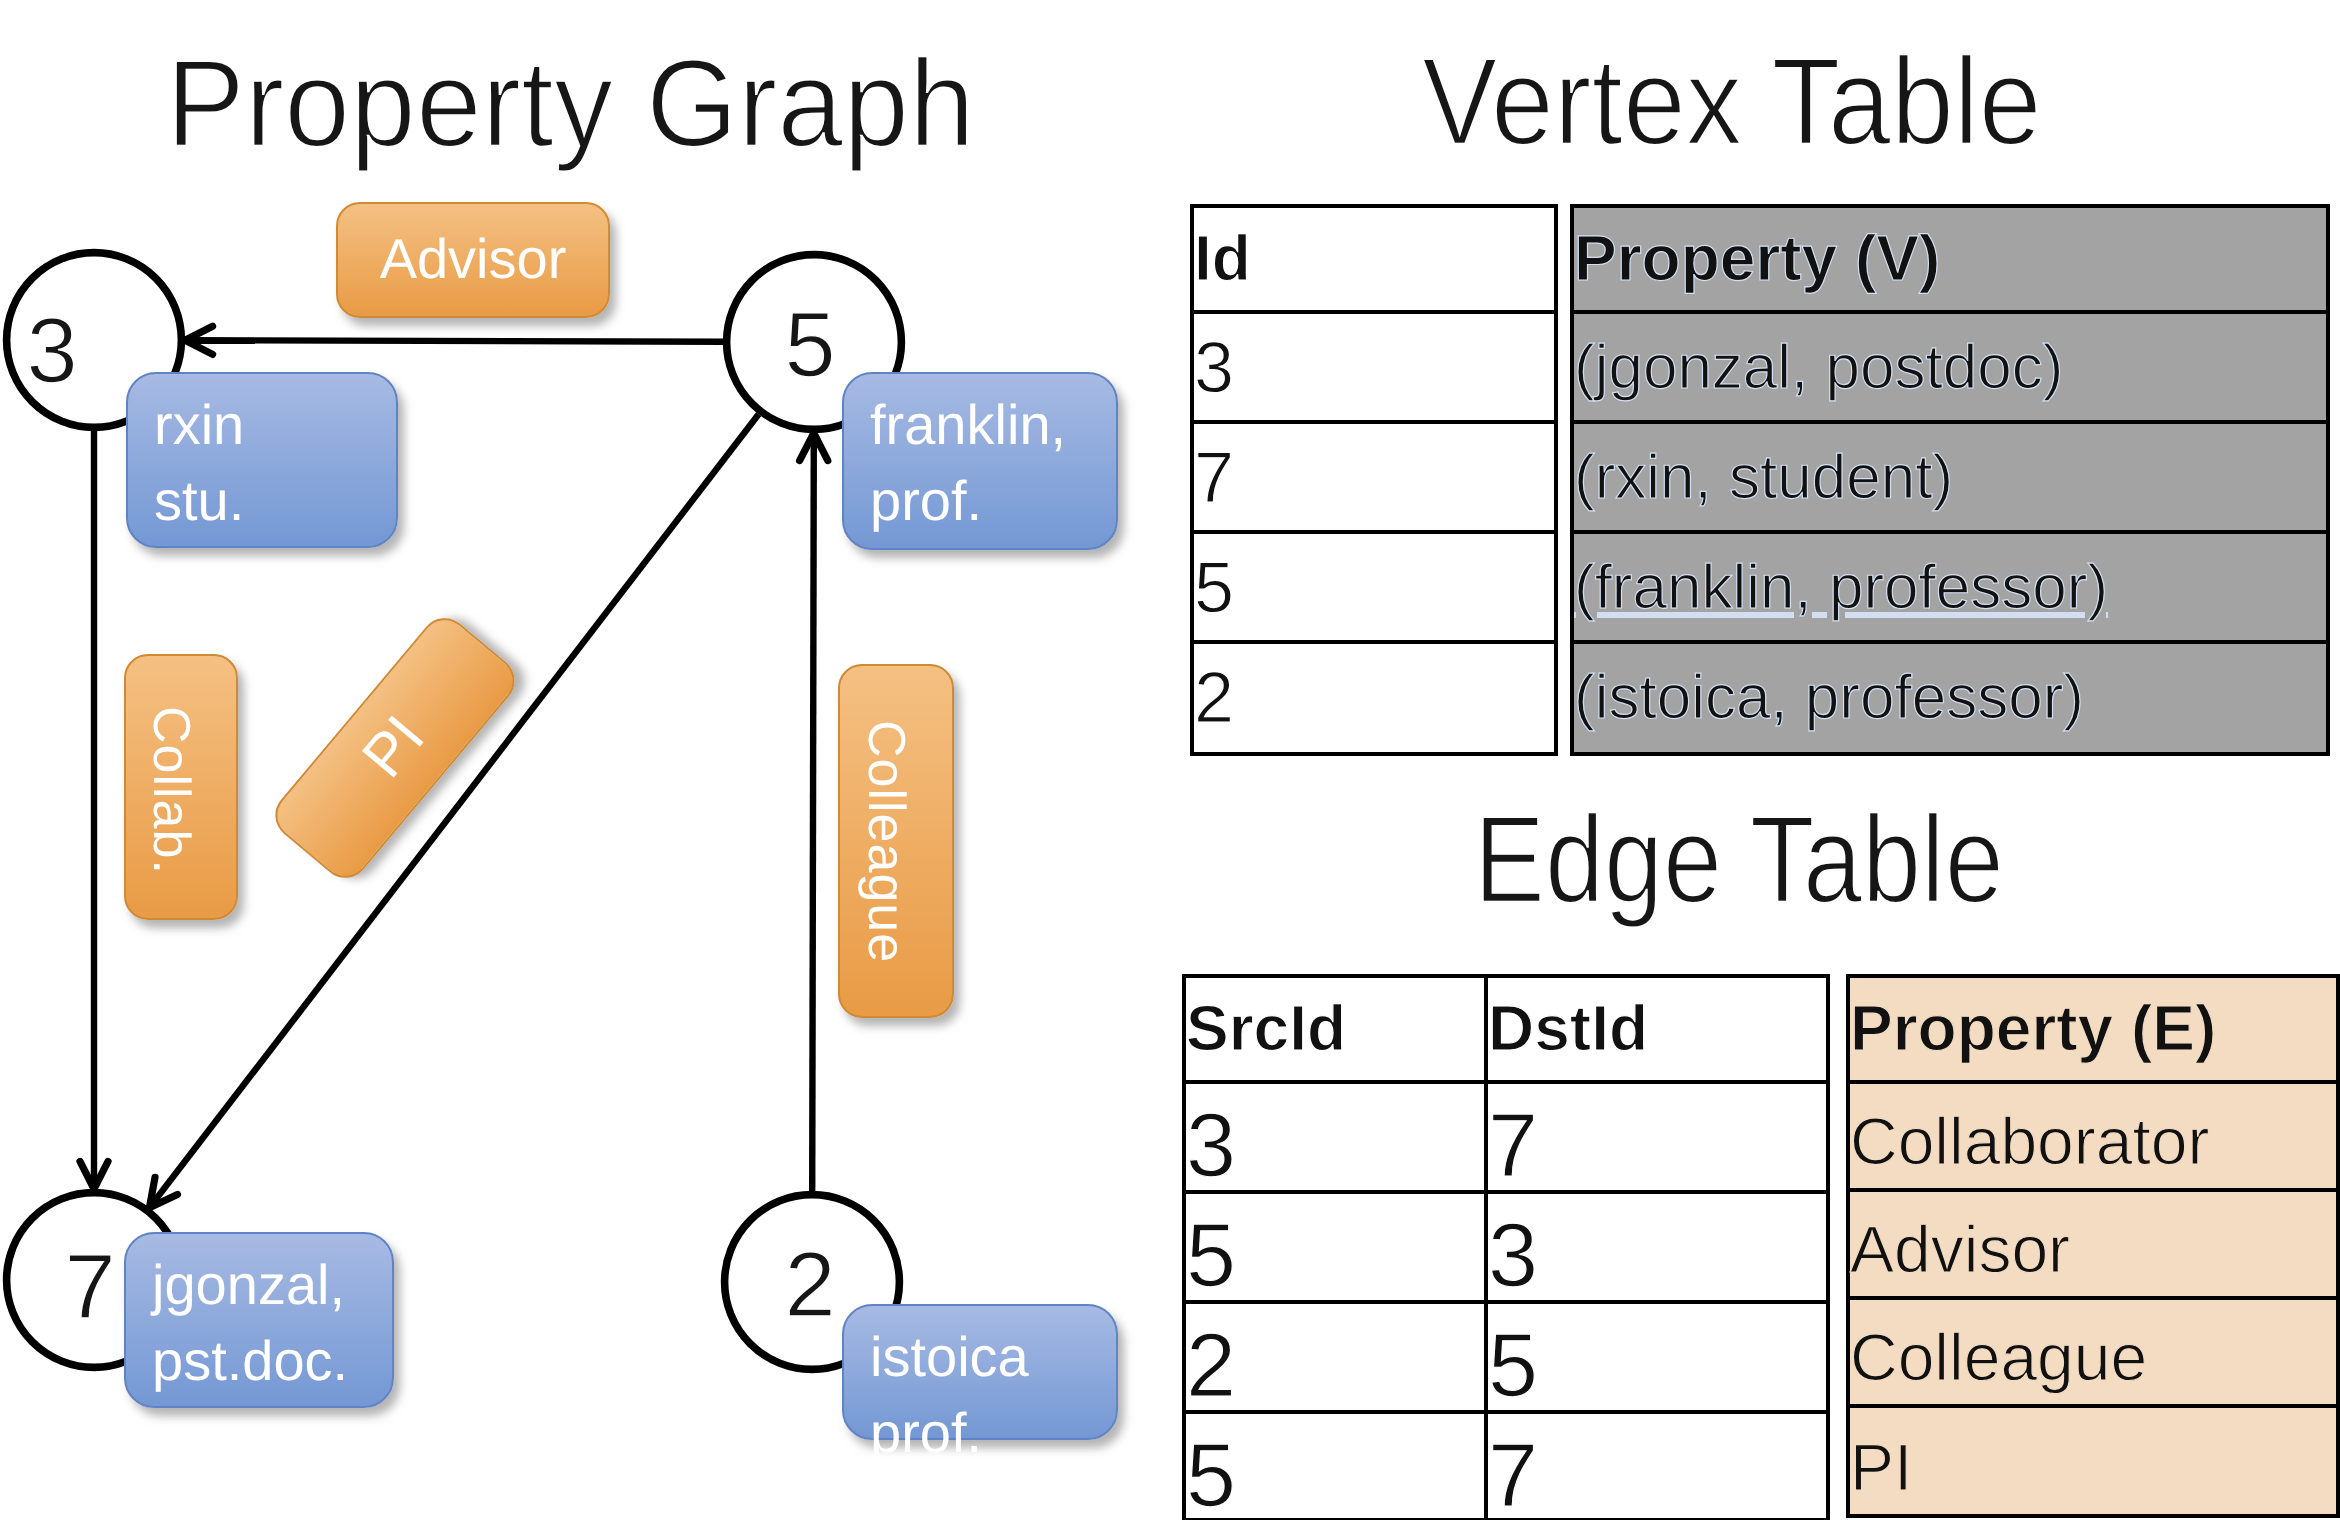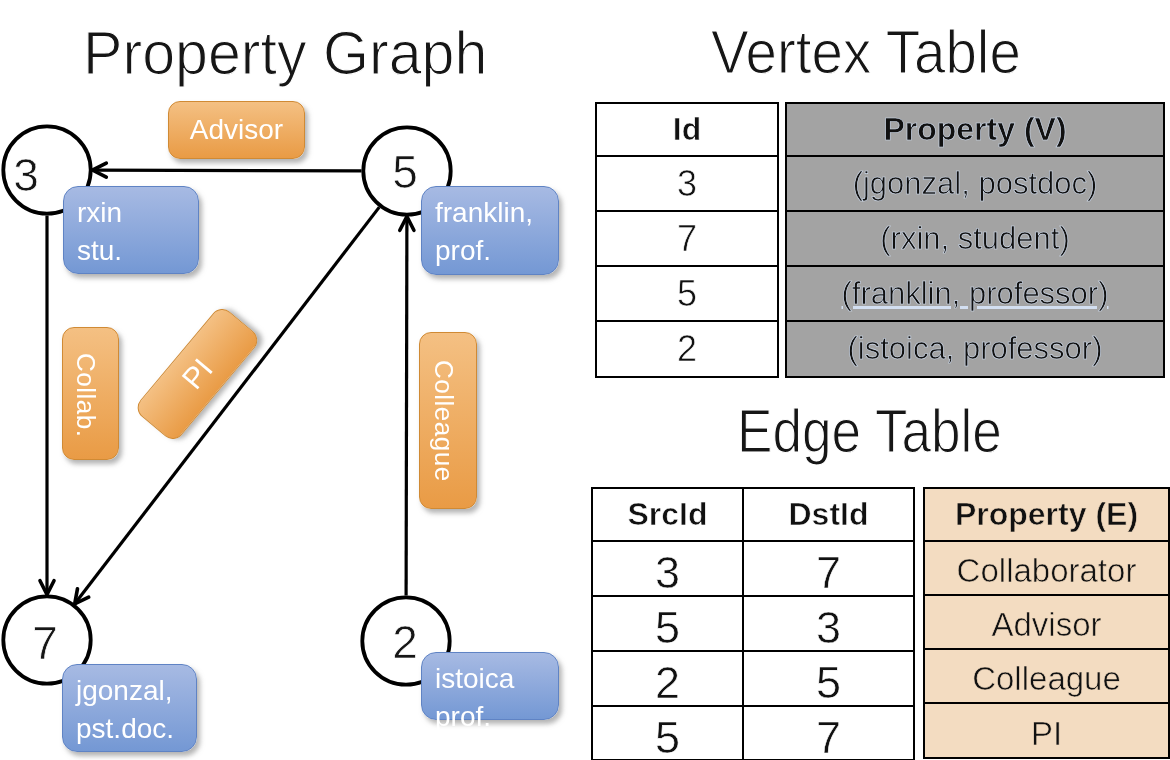--- a/index.html
+++ b/index.html
@@ -7,21 +7,21 @@
   .abs{position:absolute;}
   .title{font-size:62px;color:#161616;white-space:nowrap;transform-origin:left top;-webkit-text-stroke:1.2px #fff;}
   .obox{position:absolute;background:linear-gradient(#f4c083,#e99b45);border:1.5px solid #d08a34;border-radius:12px;
         box-shadow:3px 4px 5px rgba(130,130,130,0.6);color:#fff;display:flex;align-items:center;justify-content:center;
         font-size:28px;}
   .bbox{position:absolute;background:linear-gradient(#a7bae3,#7498d4);border:1.5px solid #5f83c4;border-radius:15px;
         box-shadow:3px 4px 5px rgba(130,130,130,0.6);color:#fff;font-size:28px;line-height:38px;padding:7px 0 0 13px;
         box-sizing:border-box;}
   .vtext{writing-mode:vertical-rl;text-orientation:mixed;letter-spacing:0.5px;font-size:26px;position:absolute;left:50%;margin-left:-5px;transform:translateX(-50%);}
   table{border-collapse:collapse;position:absolute;table-layout:fixed;}
-  td{border:2.5px solid #000;text-align:center;vertical-align:middle;color:#111;padding:0;-webkit-text-stroke:0.6px #fff;}
+  td{border:2.5px solid #000;text-align:left;vertical-align:middle;color:#111;padding:0;-webkit-text-stroke:0.6px #fff;}
   td.hd{font-weight:bold;font-size:32px;}
   .dg{font-size:36px;line-height:40px;}
   .vp{font-size:31px;background:#a3a3a3;-webkit-text-stroke:0.6px #d3dff1;}
   .ep{font-size:33px;background:#f3dcc1;padding-top:6px;-webkit-text-stroke:0.6px #f3dcc1;}
   .edg{font-size:45px;line-height:42px;padding-top:9px;}
   td.hd.ep{padding-top:0;}
 </style>
 </head>
 <body>
 
@@ -60,21 +60,21 @@
   <div class="obox" style="left:62px;top:327px;width:55px;height:131px;">
     <span class="vtext" style="top:25px;">Collab.</span>
   </div>
   <div class="obox" style="left:419px;top:332px;width:56px;height:175px;">
     <span class="vtext" style="top:27px;">Colleague</span>
   </div>
   <div class="obox" style="left:129px;top:347px;width:135px;height:52px;transform:rotate(-50deg);font-size:30px;">PI</div>
 
   <div class="bbox" style="left:63px;top:186px;width:136px;height:88px;">rxin<br>stu.</div>
   <div class="bbox" style="left:421px;top:186px;width:138px;height:89px;">franklin,<br>prof.</div>
-  <div class="bbox" style="left:62px;top:664px;width:135px;height:88px;">jgonzal,<br>pst.doc.</div>
+  <div class="bbox" style="left:62px;top:616px;width:135px;height:88px;">jgonzal,<br>pst.doc.</div>
   <div class="bbox" style="left:421px;top:652px;width:138px;height:68px;">istoica<br>prof.</div>
 
   <table style="left:595px;top:102px;width:184px;">
     <tbody>
       <tr>
         <td class="hd" style="height:51px;">Id</td>
       </tr>
     <tr>
         <td class="dg" style="height:53px;">3</td>
       </tr>

